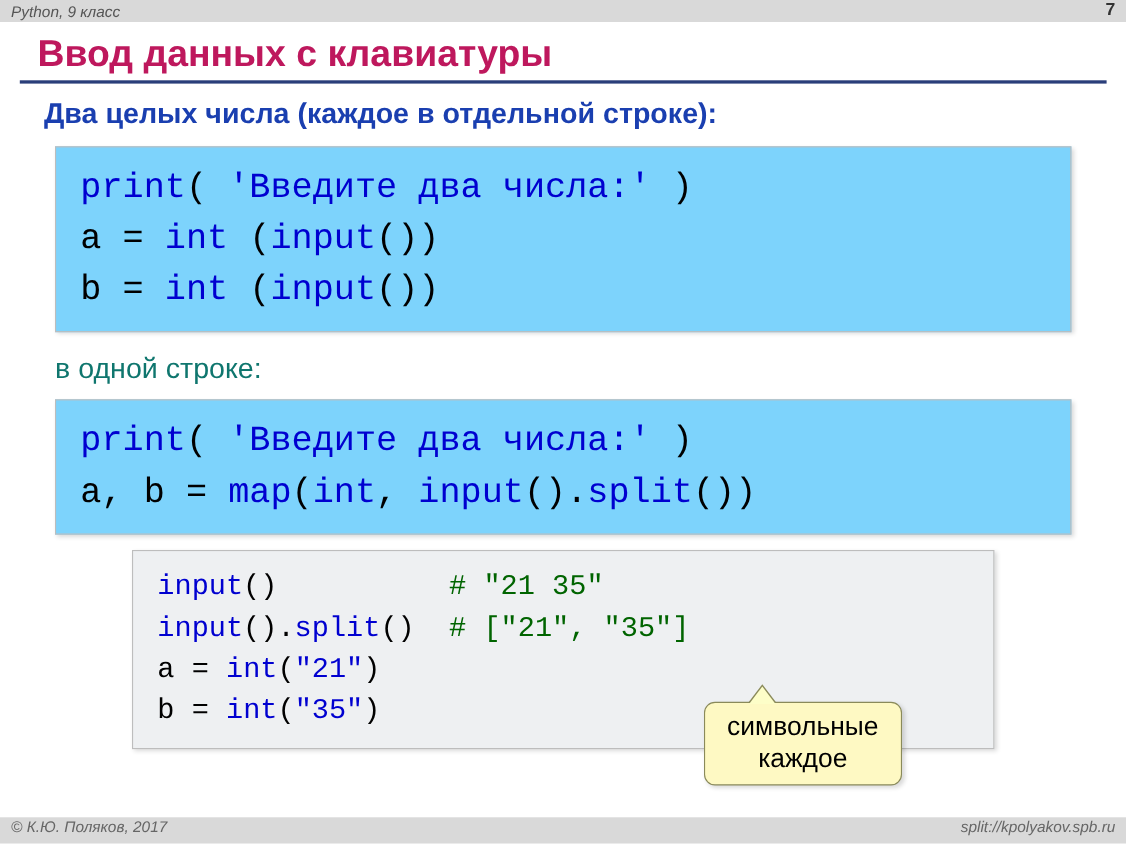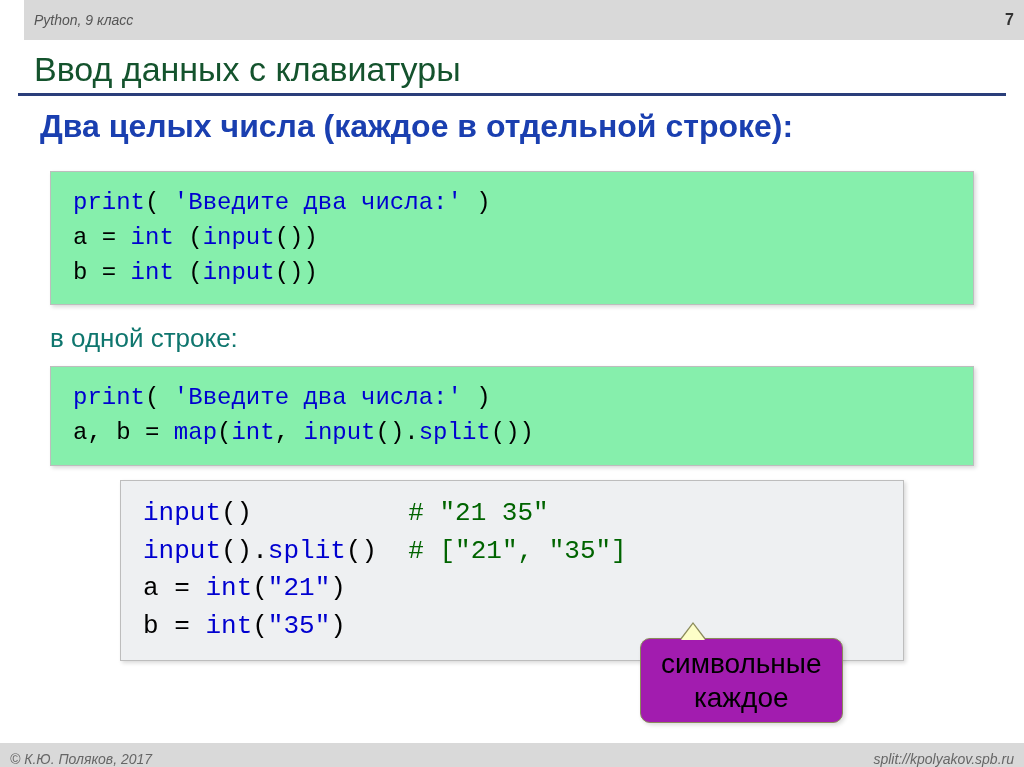--- a/index.html
+++ b/index.html
@@ -6,84 +6,83 @@
   body {
     font-family: Arial, Helvetica, sans-serif;
     width: 1024px;
     height: 767px;
     background: #fff;
     position: relative;
     overflow: hidden;
   }
   .header-bar {
     background: #d9d9d9;
-    height: 40px;
+    height: 20px;
     display: flex;
     align-items: center;
     padding: 0 10px;
     font-size: 14px;
     font-style: italic;
     color: #555;
     justify-content: space-between;
-    margin-left: 24px;
   }
   .page-num {
     font-size: 16px;
     font-style: normal;
     color: #333;
     font-weight: bold;
   }
   .title {
     font-size: 34px;
-    font-weight: normal;
-    color: #14532d;
+    font-weight: bold;
+    color: #be185d;
     padding: 10px 34px 2px;
   }
   .title-underline {
     height: 3px;
     background: #2a3e7a;
     margin: 2px 18px 12px;
   }
   .subtitle {
     color: #1a3fb0;
-    font-size: 32px;
+    font-size: 26px;
     font-weight: bold;
-    padding: 0 40px 26px;
+    padding: 0 40px 14px;
   }
   .code-box {
-    background: #86efac;
+    background: #7dd3fc;
     border: 1px solid #bdbdbd;
     margin: 0 50px 14px;
     padding: 14px 22px;
     font-family: "Courier New", monospace;
-    font-size: 24px;
+    font-size: 32px;
     line-height: 1.45;
     box-shadow: 2px 2px 4px rgba(0,0,0,0.15);
     white-space: pre;
   }
   .code-box.gray {
     background: #eef0f2;
     margin-left: 120px;
     margin-right: 120px;
     font-size: 26px;
   }
   .interline {
     font-size: 26px;
     color: #0f766e;
     padding: 4px 50px 12px;
   }
   .k-blue { color: #0000d0; }
   .k-green { color: #006400; }
   .callout {
     position: absolute;
-    background: #a21caf;
+    background: #fef9c3;
     border: 1px solid #8a8a5a;
     border-radius: 10px;
     padding: 8px 20px;
-    font-size: 28px;
+    font-size: 24px;
     text-align: center;
     color: #000;
     box-shadow: 2px 2px 4px rgba(0,0,0,0.15);
     line-height: 1.2;
   }
   .callout .tail {
     position: absolute;
     width: 0; height: 0;
     border-left: 12px solid transparent;
     border-right: 12px solid transparent;
@@ -99,21 +98,21 @@
     border-bottom: 17px solid #8a8a5a;
     top: -17px;
     left: 39px;
   }
   .footer-bar {
     position: absolute;
     bottom: 0; left: 0; right: 0;
     background: #d9d9d9;
     height: 24px;
     display: flex;
-    align-items: flex-end;
+    align-items: flex-start;
     justify-content: space-between;
     padding: 0 10px;
     font-size: 14px;
     font-style: italic;
     color: #666;
   }
 </style>
 </head>
 <body>
 

